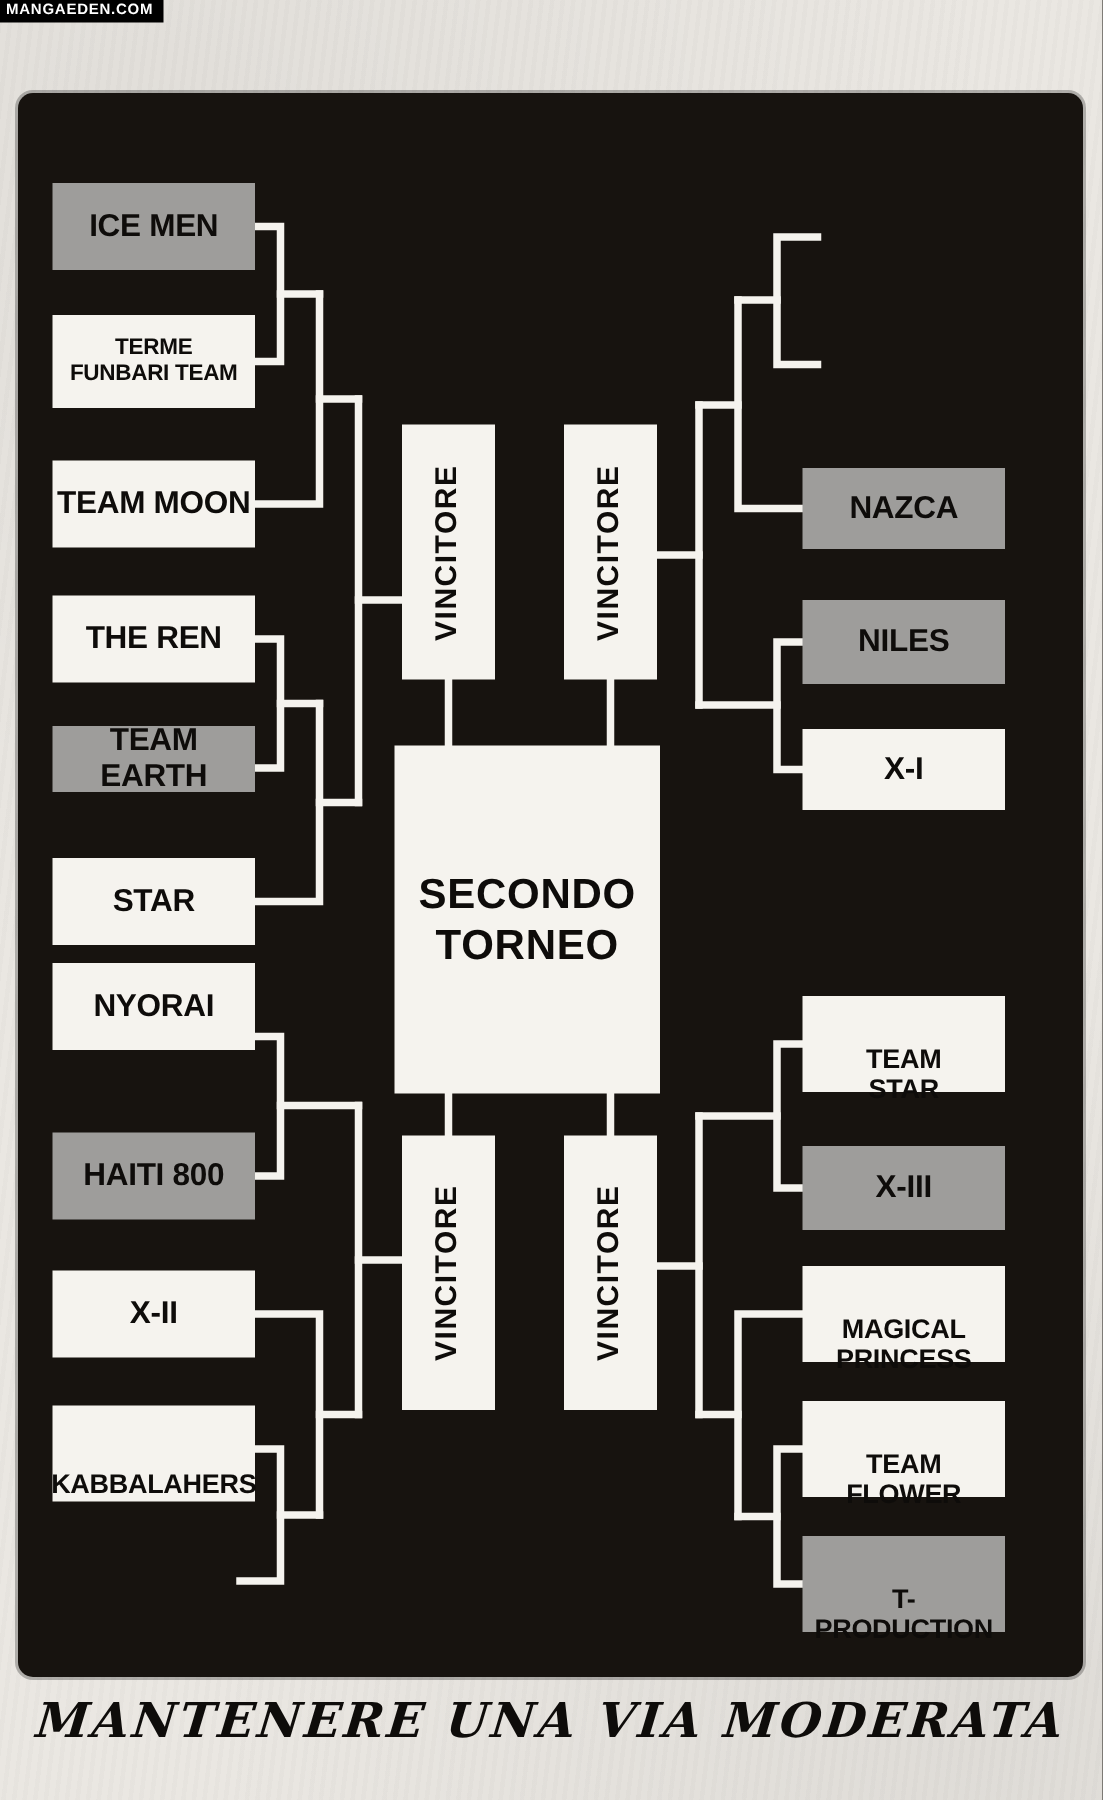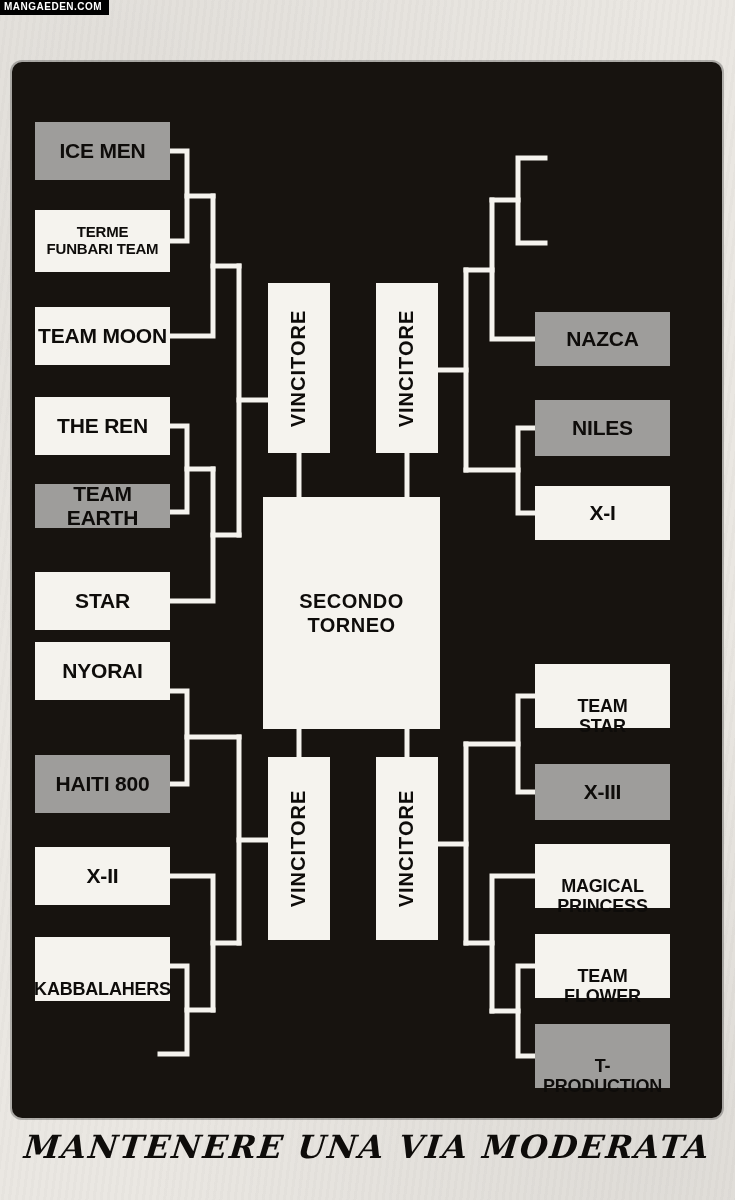--- a/index.html
+++ b/index.html
@@ -58,21 +58,21 @@
     white-space:nowrap;
     font-weight:700; font-size:20px; letter-spacing:1px;
   }
 
   #center-box {
     position:absolute; left:263px; top:497px; width:177px; height:232px;
     background: var(--box-light, #f5f3ee);
     display:flex; align-items:center; justify-content:center; text-align:center;
   }
   #center-title {
-    font-weight:700; font-size:20px; line-height:1.2; letter-spacing:.5px;
+    font-weight:700; font-size:28px; line-height:1.2; letter-spacing:.5px;
     white-space:pre-line;
   }
 
   #caption {
     position:absolute; left:0; right:0; top:1128px;
     text-align:center;
     font-family:"DejaVu Serif", serif;
     font-style:italic; font-weight:700; font-size:32px; letter-spacing:2px;
     transform: skewX(-6deg);
   }

